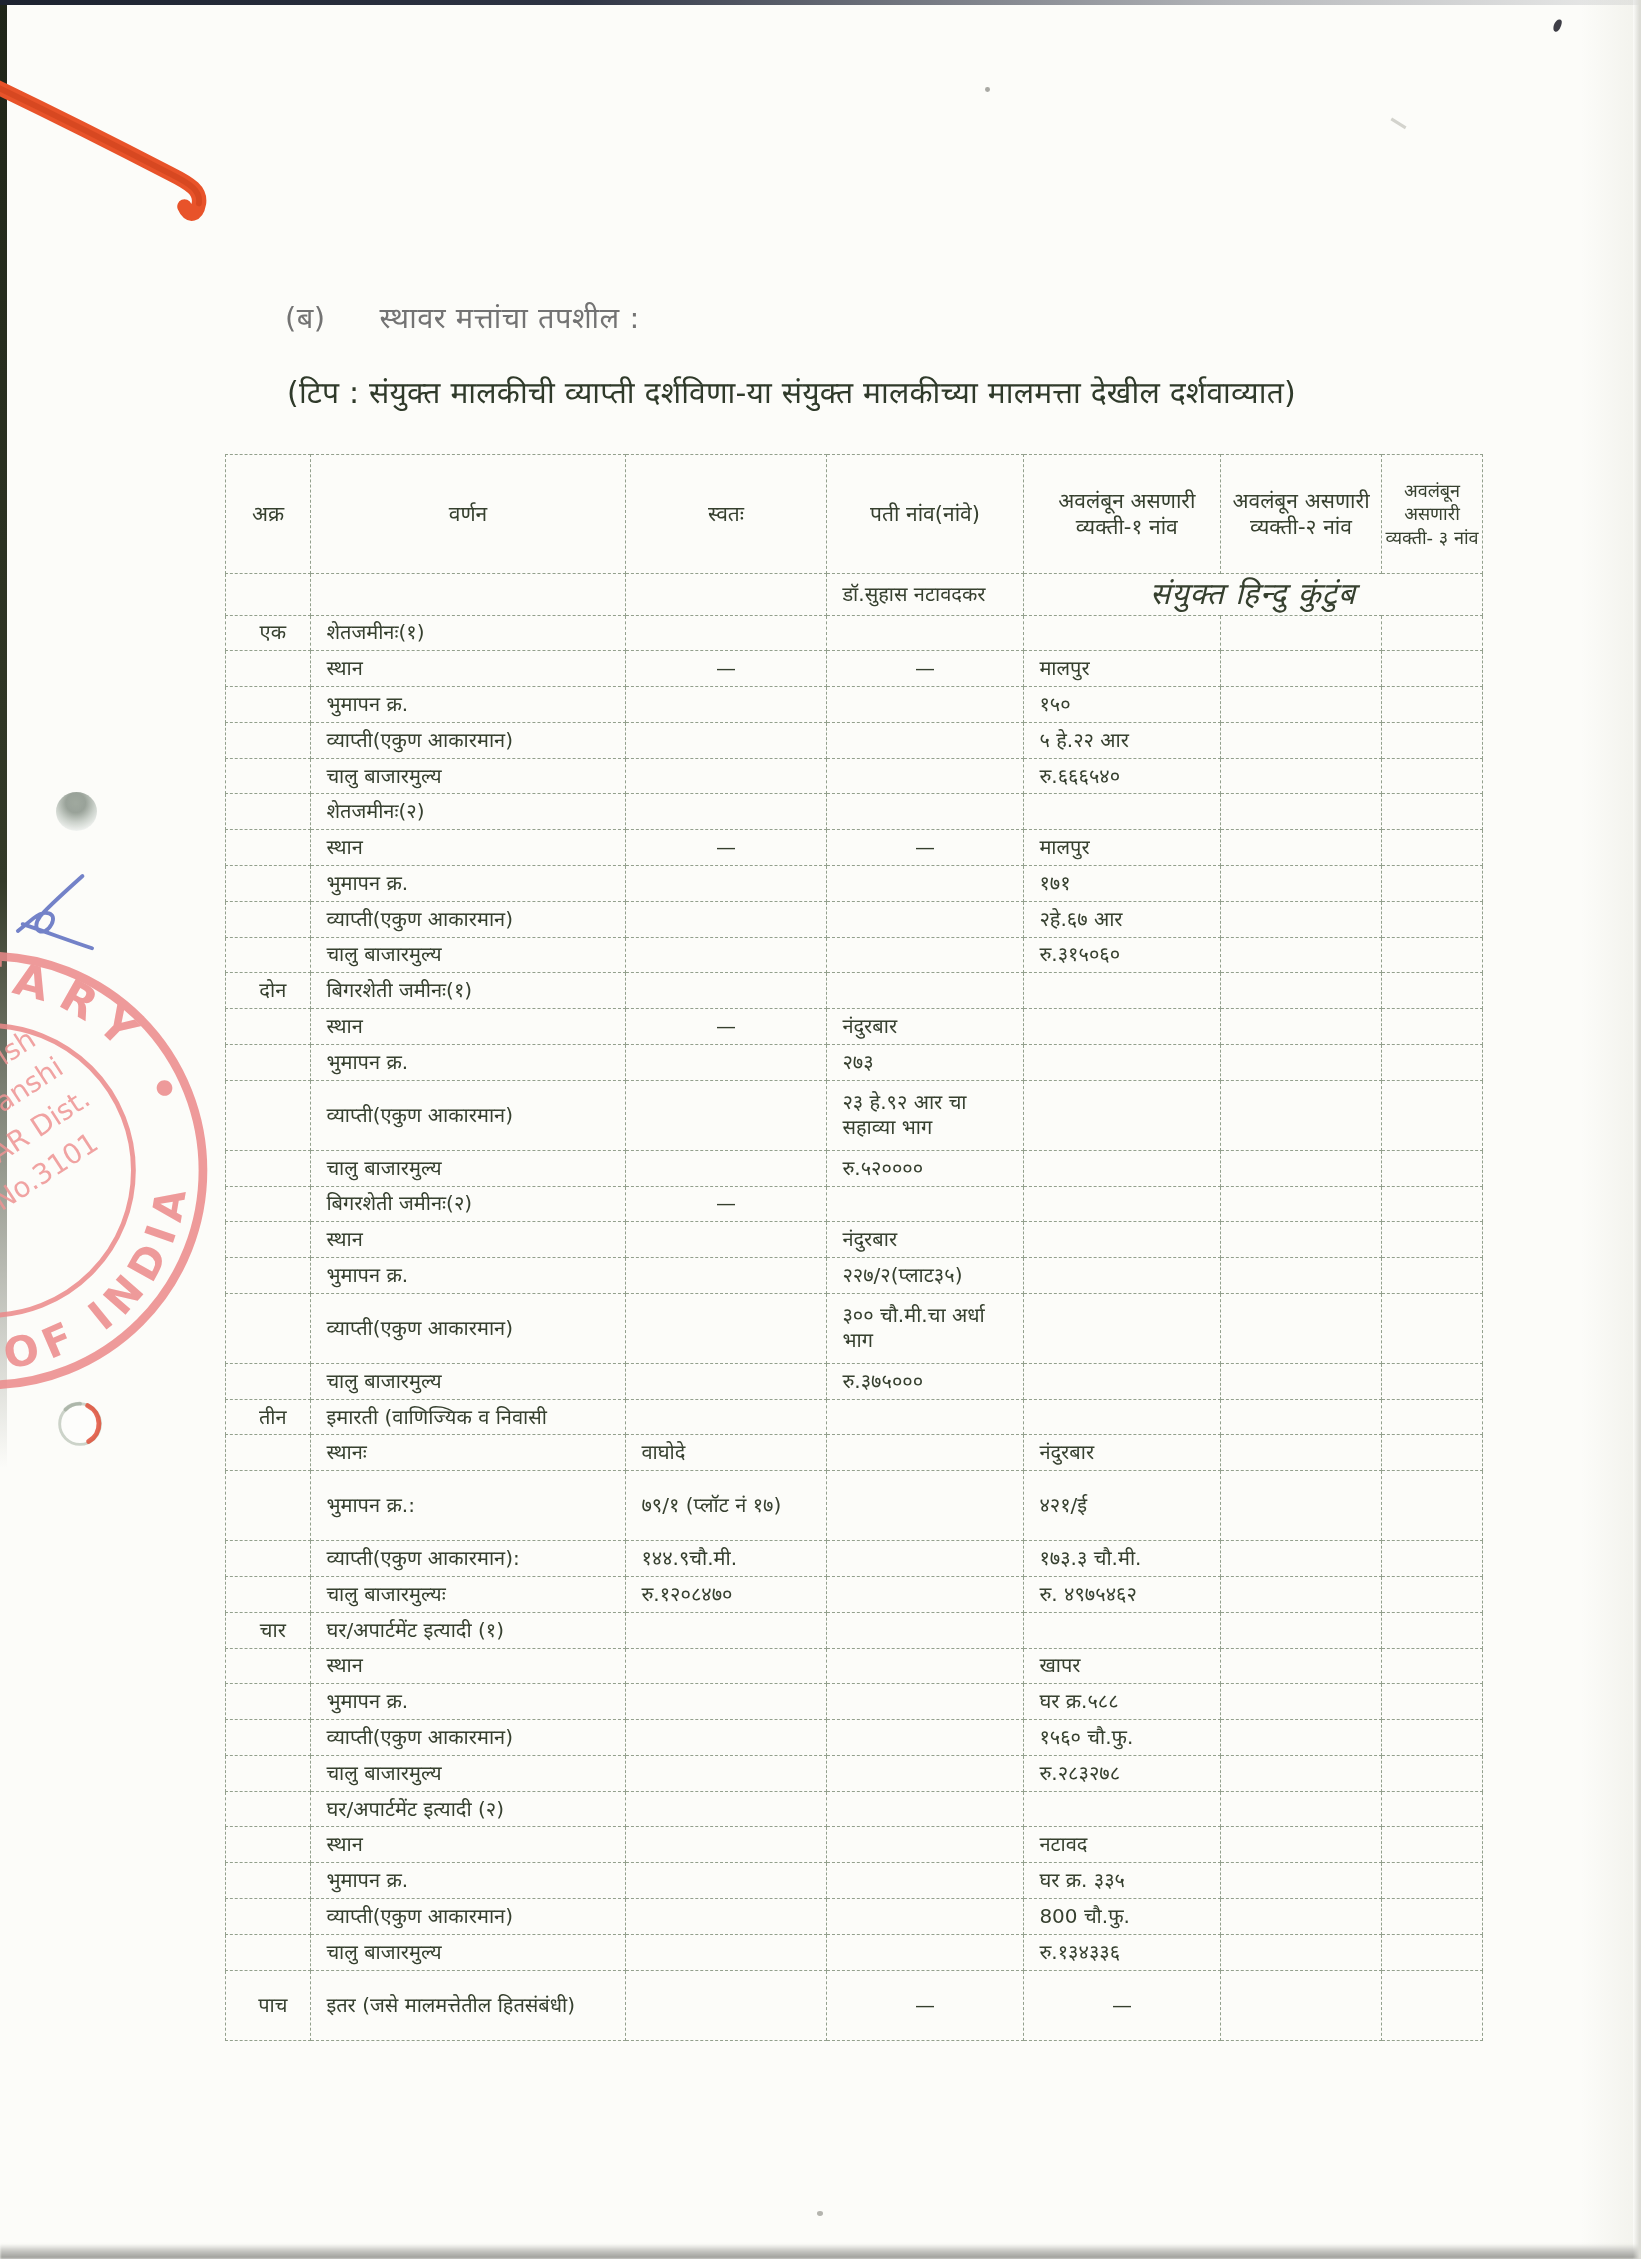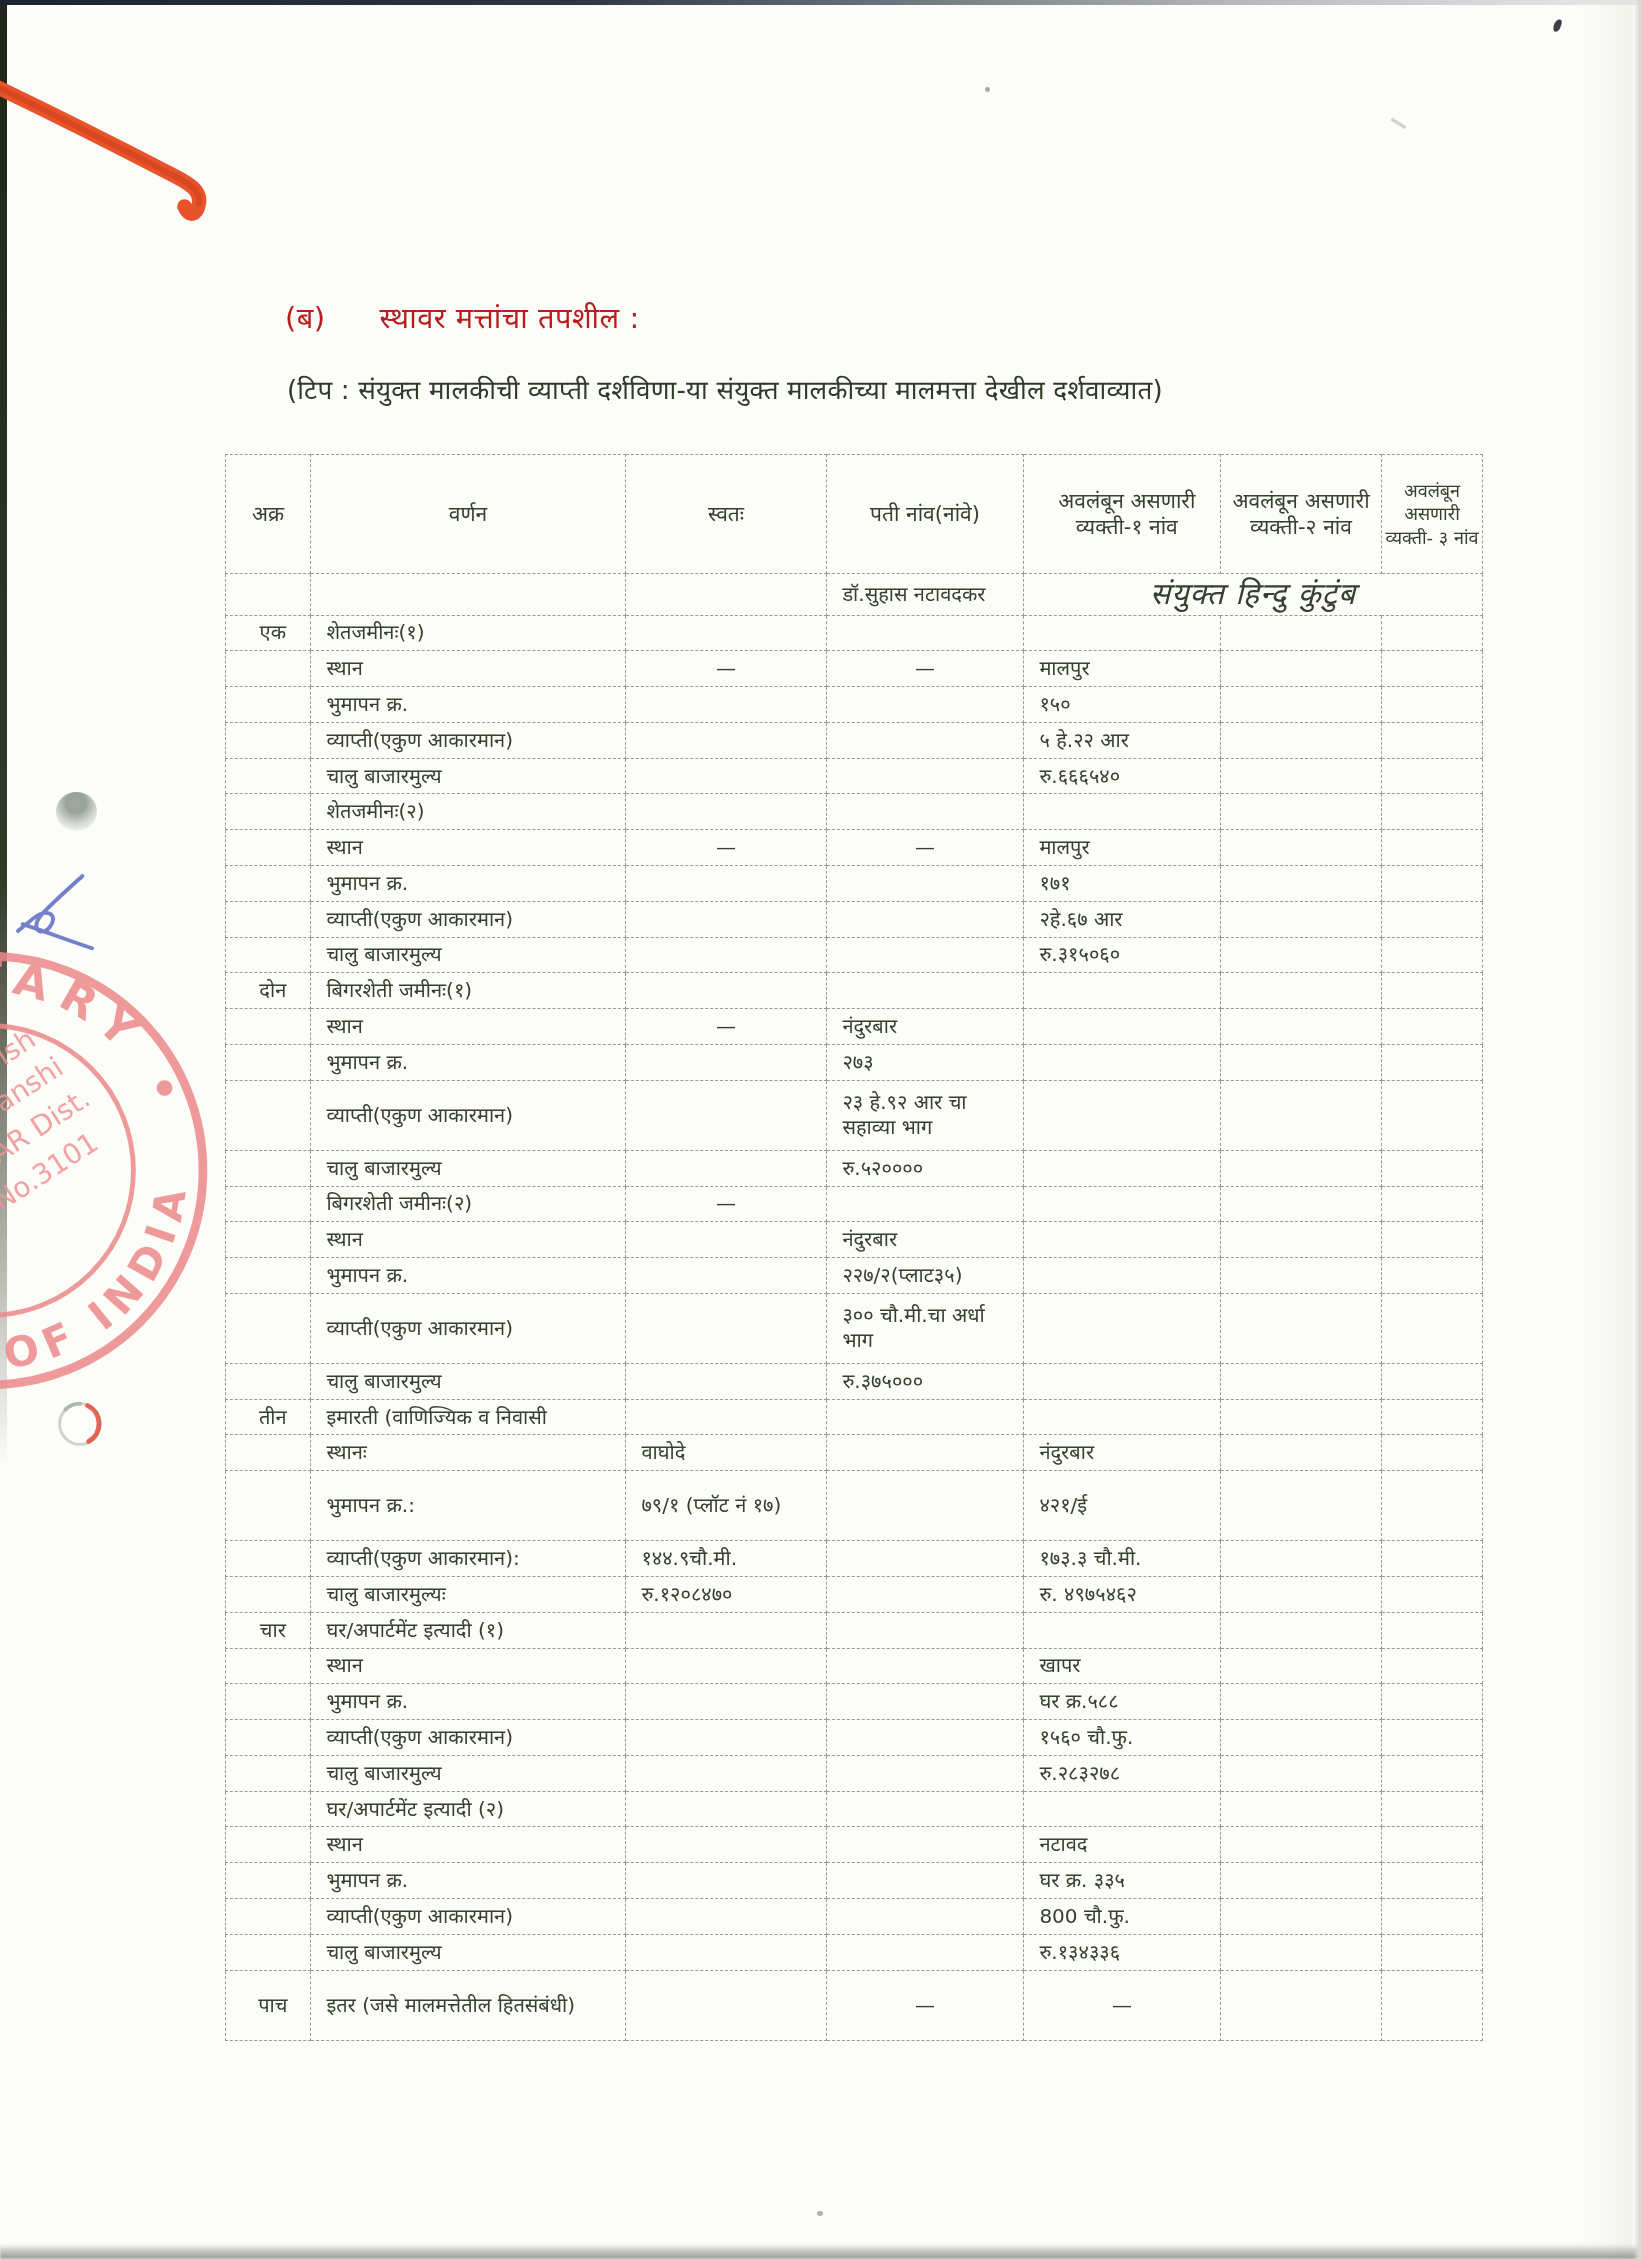--- a/index.html
+++ b/index.html
@@ -32,23 +32,23 @@
   .pen-mark{position:absolute;left:15.4px;top:872px;z-index:6;}
   .stamp{position:absolute;left:-253px;top:929px;z-index:5;opacity:.85;}
   .speck{position:absolute;z-index:4;}
   .speck-1{left:1554px;top:19.3px;width:6.8px;height:12.6px;background:#3e3e46;border-radius:60% 40% 55% 45%;transform:rotate(18deg);}
   .speck-2{left:985px;top:87px;width:4.8px;height:4.8px;background:#a9a9a4;border-radius:50%;}
   .speck-3{left:1390px;top:122px;width:17.4px;height:2.9px;background:#d3d3cd;transform:rotate(32deg);}
   .speck-4{left:817px;top:2211px;width:5.8px;height:4.8px;background:#b4b4ae;border-radius:50%;}
 
   
   .heading{position:absolute;left:285px;top:297px;font-size:29px;letter-spacing:0.5px;
-    color:#b91c1c;white-space:nowrap;z-index:2;}
+    color:#737373;white-space:nowrap;z-index:2;}
   .heading .label{display:inline-block;margin-right:44px;}
-  .note-line{position:absolute;left:287px;top:371px;font-size:26px;letter-spacing:0.2px;
+  .note-line{position:absolute;left:287px;top:371px;font-size:30px;letter-spacing:0.2px;
     color:#2f3a2a;white-space:nowrap;z-index:2;}
 
   
   table.doc-table{position:absolute;left:225px;top:454px;width:1257px;
     border-collapse:collapse;table-layout:fixed;z-index:2;}
   .doc-table th,.doc-table td{
     border:1px dashed #93a08d;
     font-weight:normal;
     font-size:20px;line-height:1.25;
     color:#36402f;

